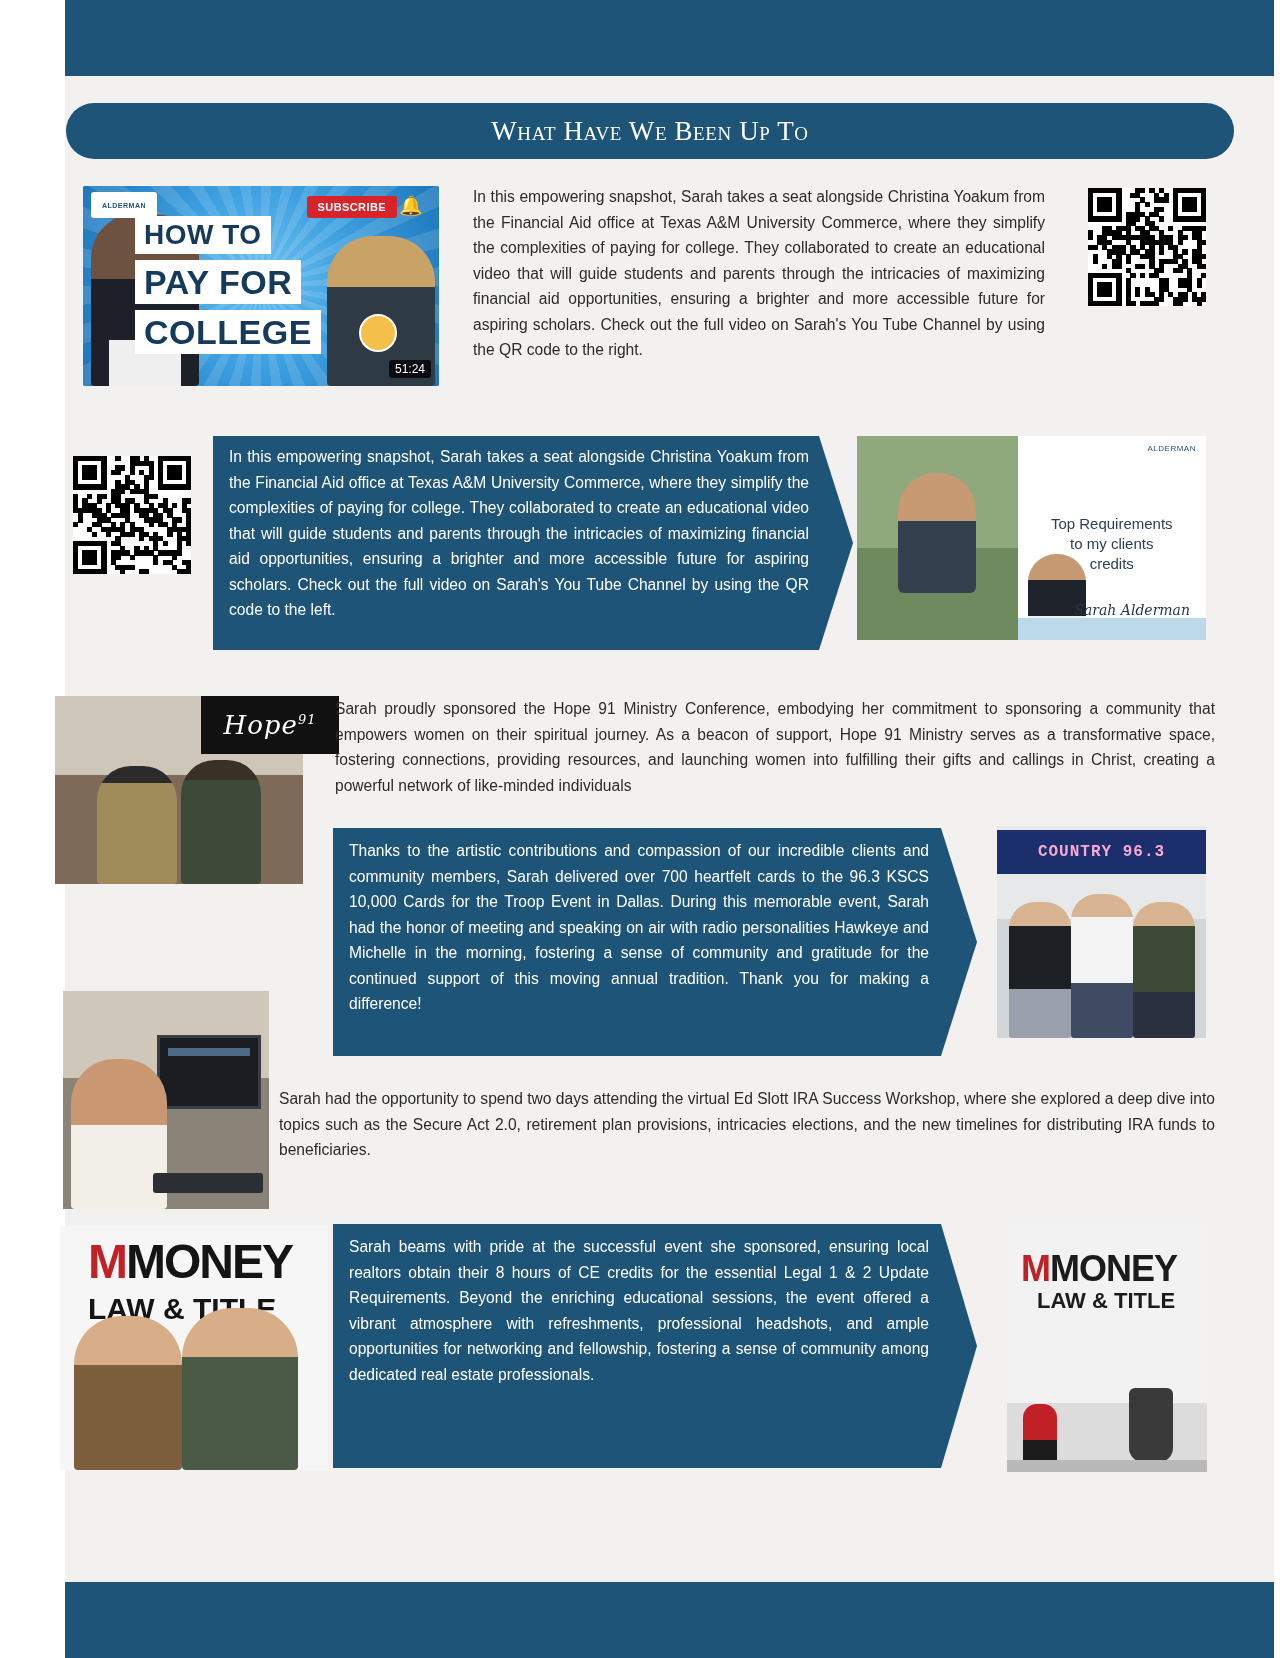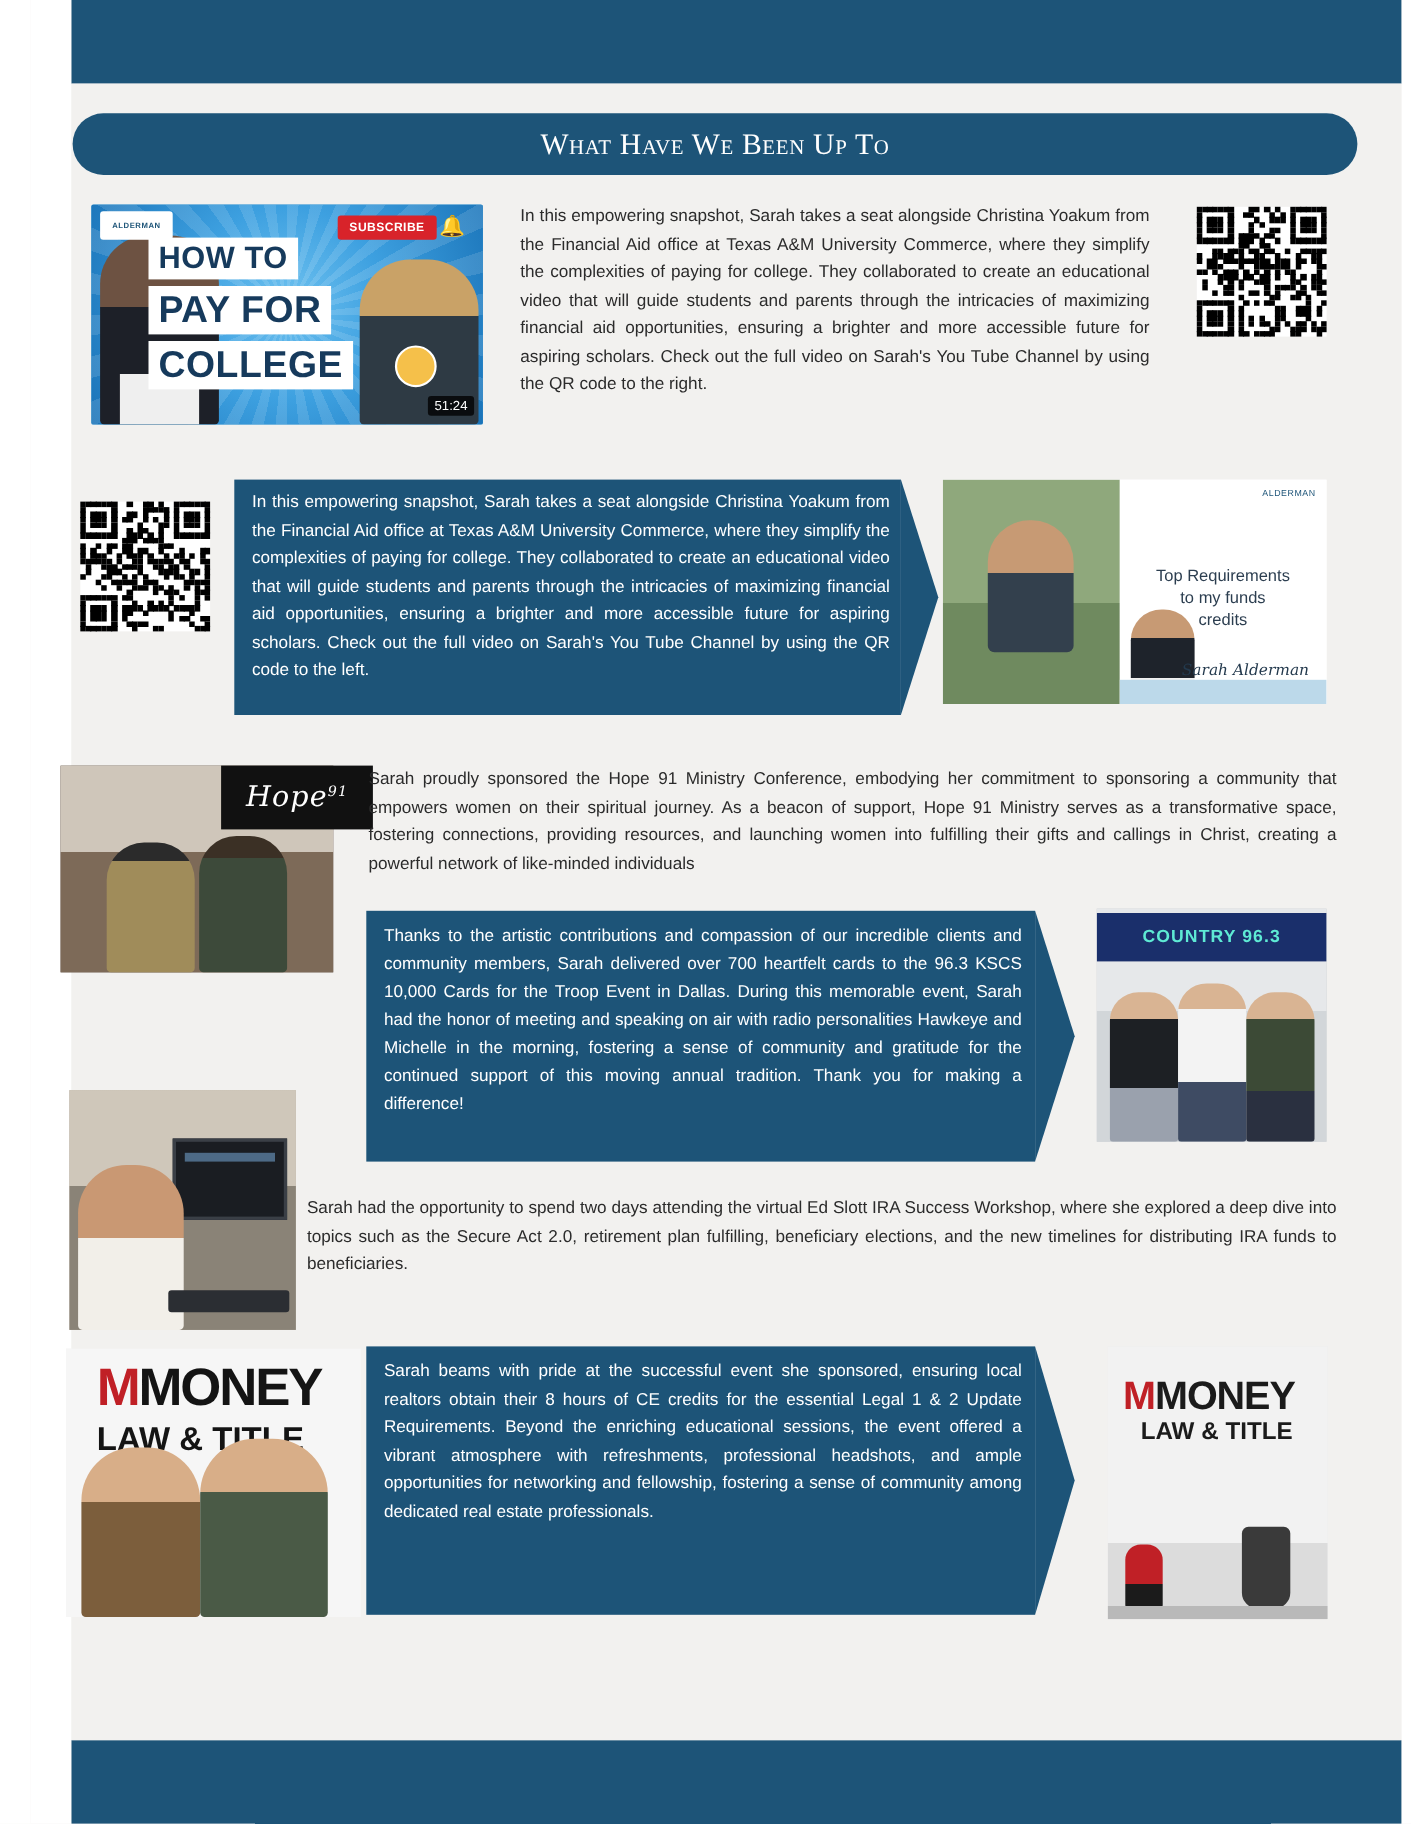--- a/index.html
+++ b/index.html
@@ -390,27 +390,28 @@
   }
   .s4-wall {
     position: absolute; inset: 0;
     background: linear-gradient(#e6e8ea 0 44%, #d2d6d9 44% 100%);
   }
   .s4-banner {
     position: absolute;
     left: 0; right: 0; top: 4px;
     height: 44px;
     background: #1a2f6b;
-    color: #5eead4;
+    color: #f9a8d4;
     font-weight: bold;
     font-size: 16px;
     display: flex;
     align-items: center;
     justify-content: center;
     letter-spacing: 1px;
+    font-family: Liberation Mono, monospace;
   }
   .s4-pa {
     position: absolute; left: 12px; bottom: 0;
     width: 62px; height: 136px;
     background: linear-gradient(#d9b493 0 18%, #1d2024 18% 64%, #9aa1ad 64% 100%);
     border-radius: 26px 26px 3px 3px;
   }
   .s4-pb {
     position: absolute; left: 74px; bottom: 0;
     width: 62px; height: 144px;
@@ -1239,21 +1240,21 @@
     <div class="s2-arrow"></div>
     <div class="s2-text body-text white">In this empowering snapshot, Sarah takes a seat alongside Christina Yoakum from the Financial Aid office at Texas A&amp;M University Commerce, where they simplify the complexities of paying for college. They collaborated to create an educational video that will guide students and parents through the intricacies of maximizing financial aid opportunities, ensuring a brighter and more accessible future for aspiring scholars. Check out the full video on Sarah's You Tube Channel by using the QR code to the left.</div>
     <div class="s2-img">
       <div class="s2-img-left">
         <div class="s2-face"></div>
       </div>
       <div class="s2-img-right">
         <div class="s2-logo-sm">ALDERMAN</div>
         <div class="hdr">
           <div>Top Requirements</div>
-          <div>to my funds</div>
+          <div>to my clients</div>
           <div>credits</div>
         </div>
         <div class="s2-person2"></div>
         <div class="s2-sig">Sarah Alderman</div>
         <div class="s2-wave"></div>
       </div>
     </div>
 
     <div class="s3-img">
       <div class="s3-room"></div>
@@ -1275,21 +1276,21 @@
       <div class="s4-pb"></div>
       <div class="s4-pc"></div>
     </div>
 
     <div class="s5-img">
       <div class="s5-bg"></div>
       <div class="s5-monitor"></div>
       <div class="s5-person"></div>
       <div class="s5-kb"></div>
     </div>
-    <div class="s5-text body-text">Sarah had the opportunity to spend two days attending the virtual Ed Slott IRA Success Workshop, where she explored a deep dive into topics such as the Secure Act 2.0, retirement plan fulfilling, beneficiary elections, and the new timelines for distributing IRA funds to beneficiaries.</div>
+    <div class="s5-text body-text">Sarah had the opportunity to spend two days attending the virtual Ed Slott IRA Success Workshop, where she explored a deep dive into topics such as the Secure Act 2.0, retirement plan provisions, intricacies elections, and the new timelines for distributing IRA funds to beneficiaries.</div>
 
     <div class="s6-img">
       <div class="s6-wall"></div>
       <div class="s6-word"><span class="red">M</span><span>MONEY</span></div>
       <div class="s6-sub">LAW &amp; TITLE</div>
       <div class="s6-pa"></div>
       <div class="s6-pb"></div>
     </div>
     <div class="s6-box"></div>
     <div class="s6-arrow"></div>

